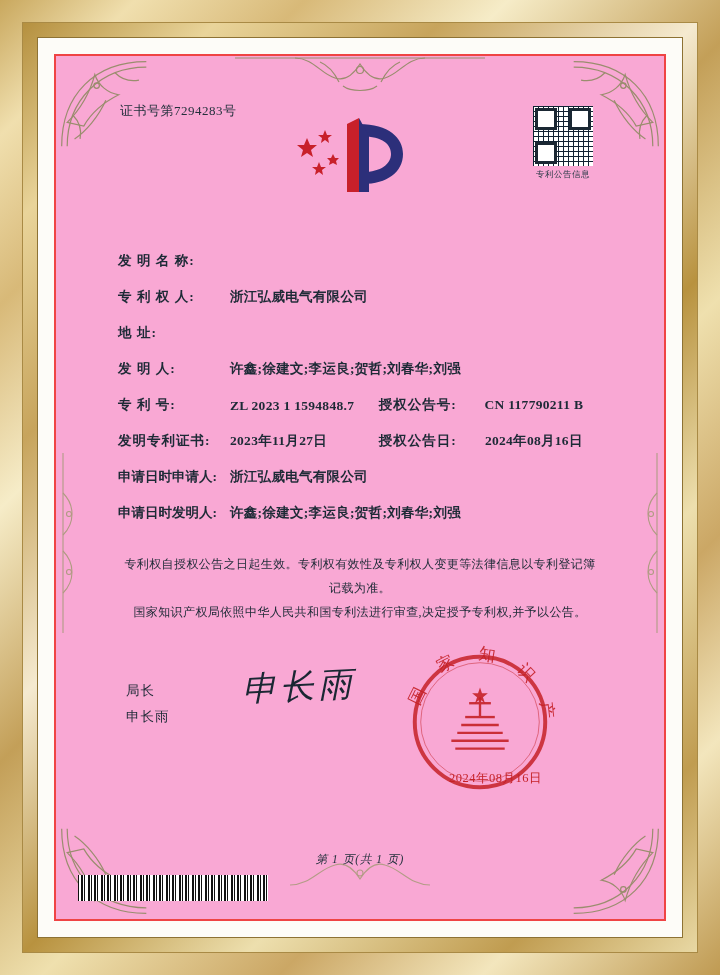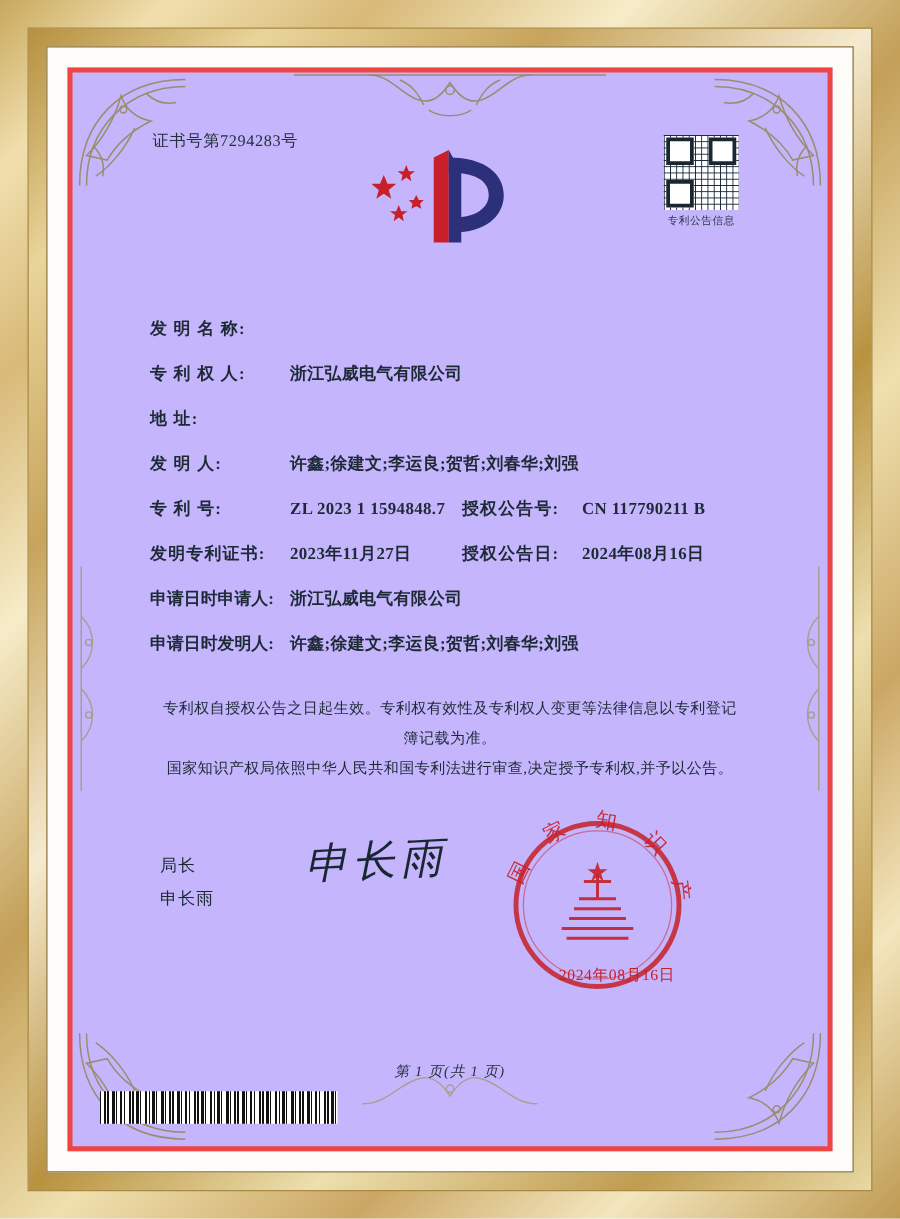--- a/index.html
+++ b/index.html
@@ -58,22 +58,22 @@
     box-sizing: border-box;
     border: 1px solid #8d7234;
     background: #fdfcf8;
     padding: 16px;
   }
   .paper {
     position: relative;
     width: 100%;
     height: 100%;
     box-sizing: border-box;
-    background: #c4b5fd;
-    border: 4px solid #ef4444;
+    background: #f9a8d4;
+    border: 2px solid #ef4444;
     overflow: hidden;
   }
 
   
   .corner {
     position: absolute;
     width: 92px;
     height: 92px;
     pointer-events: none;
   }
@@ -217,22 +217,22 @@
     letter-spacing: 0;
   }
   .field-value {
     flex: 1 1 auto;
     letter-spacing: .3px;
   }
   .field-row.split .col {
     display: flex;
     align-items: baseline;
   }
-  .field-row.split .col.c1 { flex: 0 0 52%; }
-  .field-row.split .col.c2 { flex: 1 1 auto; }
+  .field-row.split .col.c1 { flex: 0 0 52%; align-items: flex-end; }
+  .field-row.split .col.c2 { flex: 1 1 auto; text-align: center; }
   .field-row.split .col.c2 .field-label {
     width: 96px;
     flex: 0 0 96px;
   }
 
   .legal {
     margin: 30px 10px 0 10px;
     font-size: 12px;
     line-height: 2.0;
     color: #1d2a36;

